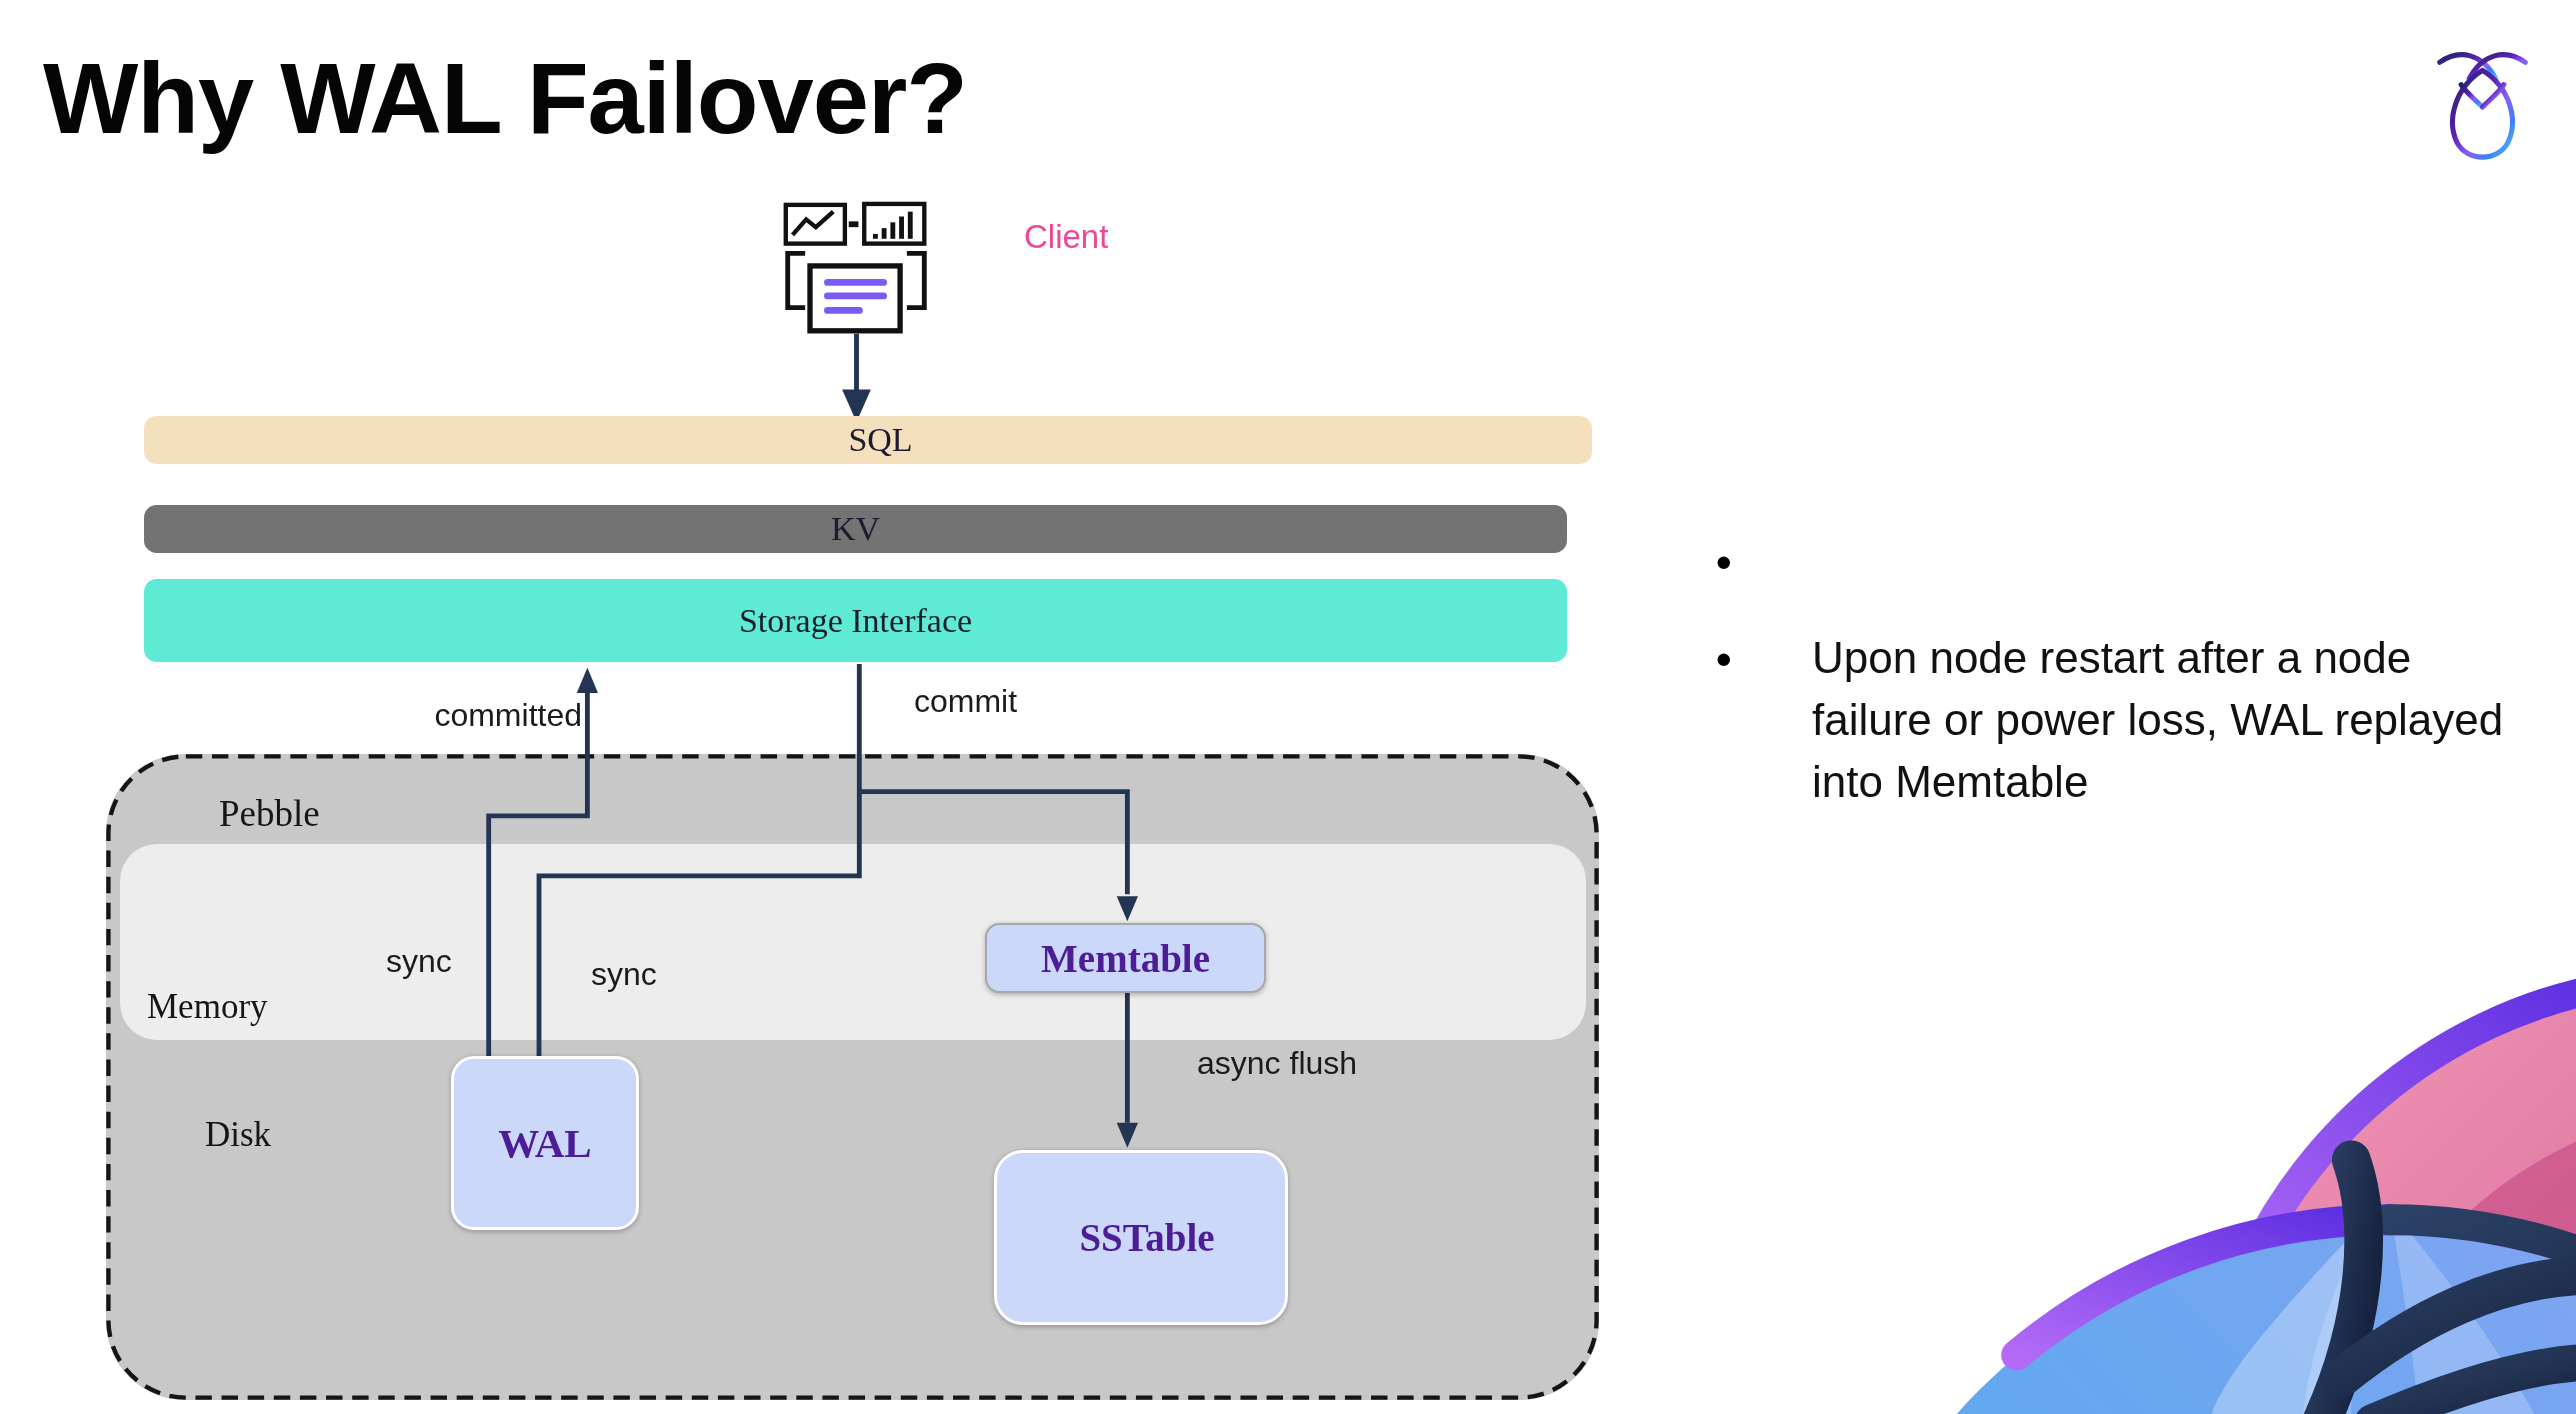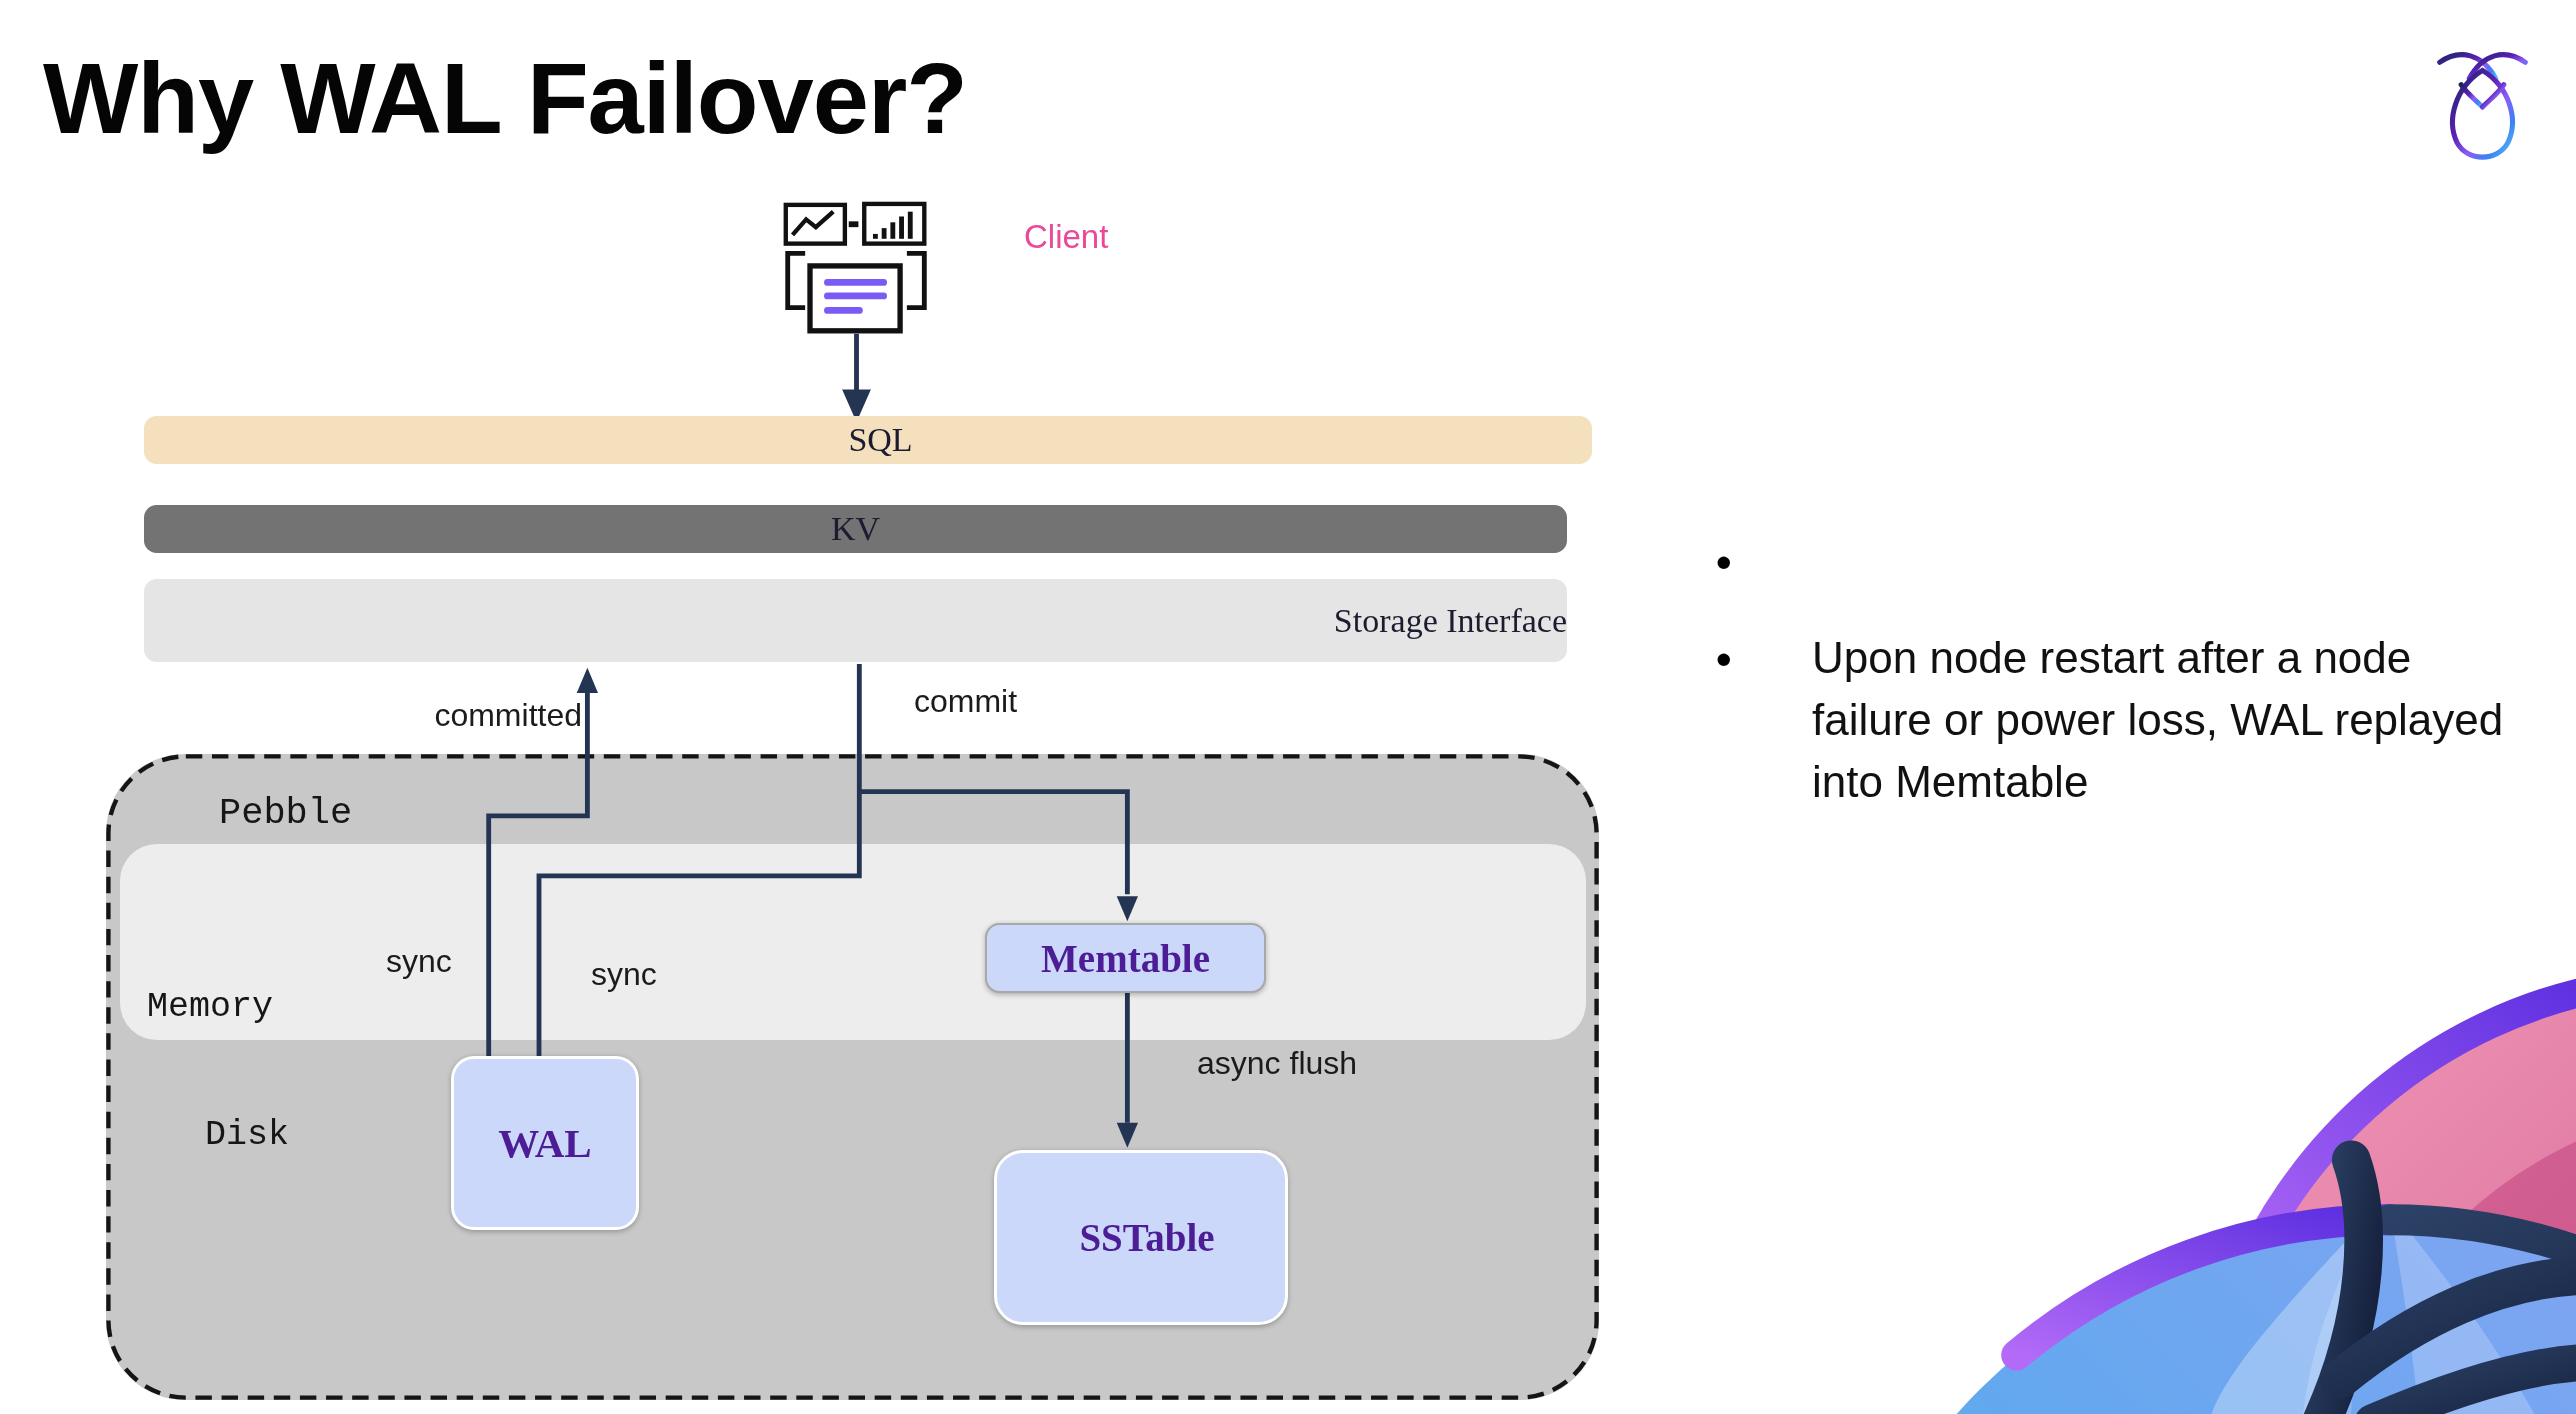--- a/index.html
+++ b/index.html
@@ -41,21 +41,21 @@
   .pebble{
     left:106px;top:754px;width:1493px;height:646px;
     background:#c8c8c8;border-radius:79px;
   }
   .pebble-border{position:absolute;left:0;top:0;width:100%;height:100%;}
   .memory-band{
     left:120px;top:844px;width:1466px;height:196px;
     background:#ededed;border-radius:37px;
   }
   .region-label{
-    font-family:Liberation Mono, monospace;color:#161616;
+    font-family:Liberation Serif, serif;color:#161616;
   }
   .lbl-pebble{left:219px;top:792px;font-size:37px;}
   .lbl-memory{left:147px;top:987px;font-size:35px;}
   .lbl-disk{left:205px;top:1115px;font-size:35px;}
 
   
   .dbox{
     background:#ccd8f9;
     display:flex;align-items:center;justify-content:center;
     font-family:"Liberation Serif", serif;font-weight:bold;color:#4c1d95;
@@ -154,21 +154,21 @@
   </g>
 </svg>
 <div class="abs client-label">Client</div>
 
 <div class="abs bar bar-sql" style="background: rgb(245, 224, 190);">
   <span>SQL</span>
 </div>
 <div class="abs bar bar-kv" style="background: #737373;">
   <span>KV</span>
 </div>
-<div class="abs bar bar-storage" style="background: #e5e5e5; justify-content: flex-end;">
+<div class="abs bar bar-storage" style="background: #5eead4;">
   <span>Storage Interface</span>
 </div>
 
 <div class="abs pebble">
   <svg class="pebble-border" viewBox="0 0 1543 668" preserveAspectRatio="none">
     <rect x="2.5" y="2.5" width="1538" height="663" rx="80" fill="none" stroke="#151515" stroke-width="4.5" stroke-dasharray="17 10"></rect>
   </svg>
 </div>
 <div class="abs memory-band"></div>
 <div class="abs region-label lbl-pebble">Pebble</div>

